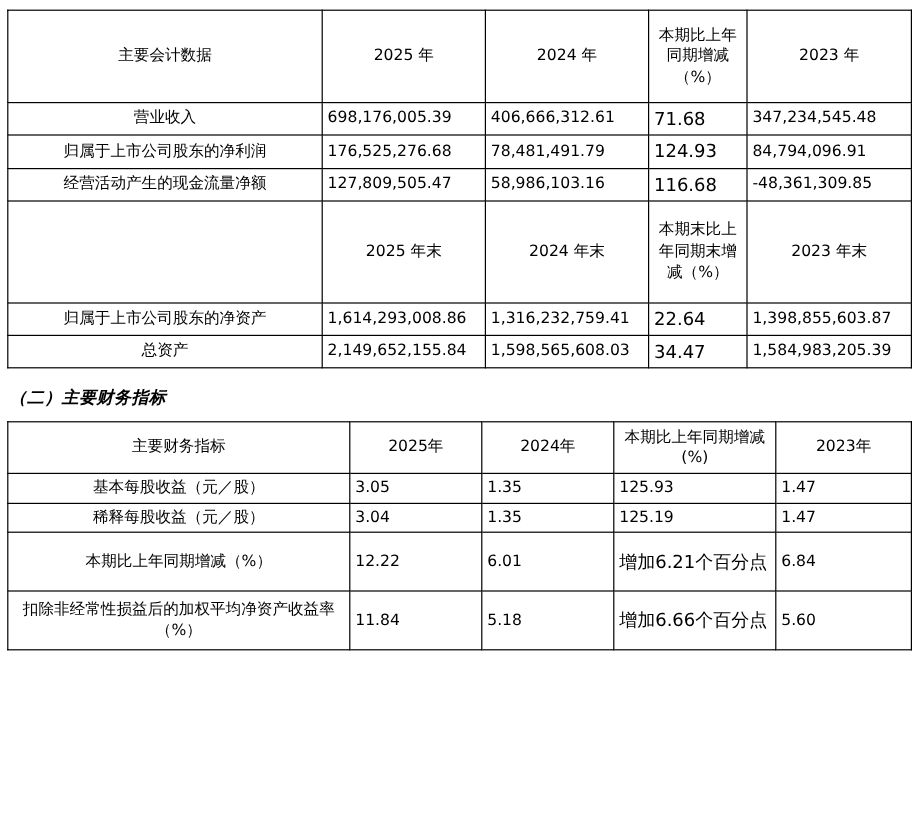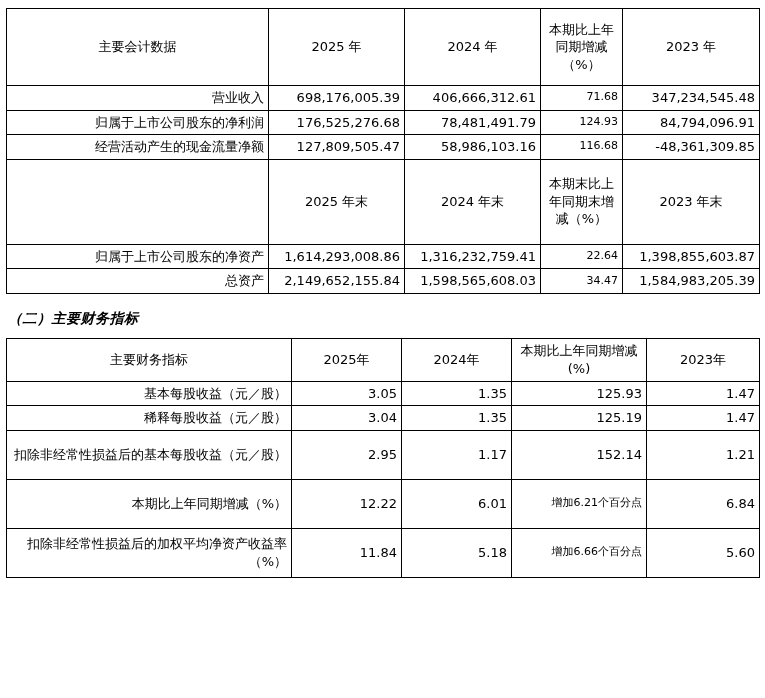--- a/index.html
+++ b/index.html
@@ -33,31 +33,31 @@
     line-height: 1.35;
     font-weight: normal;
   }
   .hdr {
     text-align: center;
     font-size: 13px;
   }
   .tall-head td { height: 70px; }
   .mid-head td { height: 78px; margin-left: 16px; }
   .num {
-    text-align: right;
+    text-align: left;
     padding-right: 10px;
     font-size: 13px;
   }
   .numc {
-    text-align: right;
-    font-size: 11px;
+    text-align: left;
+    font-size: 15px;
     margin-left: 28px;
   }
   .rowlabel {
-    text-align: right;
+    text-align: center;
     padding-left: 5px;
     font-size: 13px;
   }
   .section-title {
     margin: 16px 0 10px 2px;
     font-size: 14px;
     font-weight: bold;
     letter-spacing: 0.5px;
     font-style: italic;
   }
@@ -165,27 +165,20 @@
       </tr>
 
       <tr>
         <td class="rowlabel">稀释每股收益（元／股）</td>
         <td class="num">3.04</td>
         <td class="num">1.35</td>
         <td class="num">125.19</td>
         <td class="num">1.47</td>
       </tr>
 
-      <tr>
-        <td class="rowlabel two-line" style="height:42px">扣除非经常性损益后的基本每股收益（元／股）</td>
-        <td class="num">2.95</td>
-        <td class="num">1.17</td>
-        <td class="num">152.14</td>
-        <td class="num">1.21</td>
-      </tr>
 
       <tr>
         <td class="rowlabel" style="height:42px">本期比上年同期增减（%）</td>
         <td class="num">12.22</td>
         <td class="num">6.01</td>
         <td class="numc">增加6.21个百分点</td>
         <td class="num">6.84</td>
       </tr>
 
       <tr>

